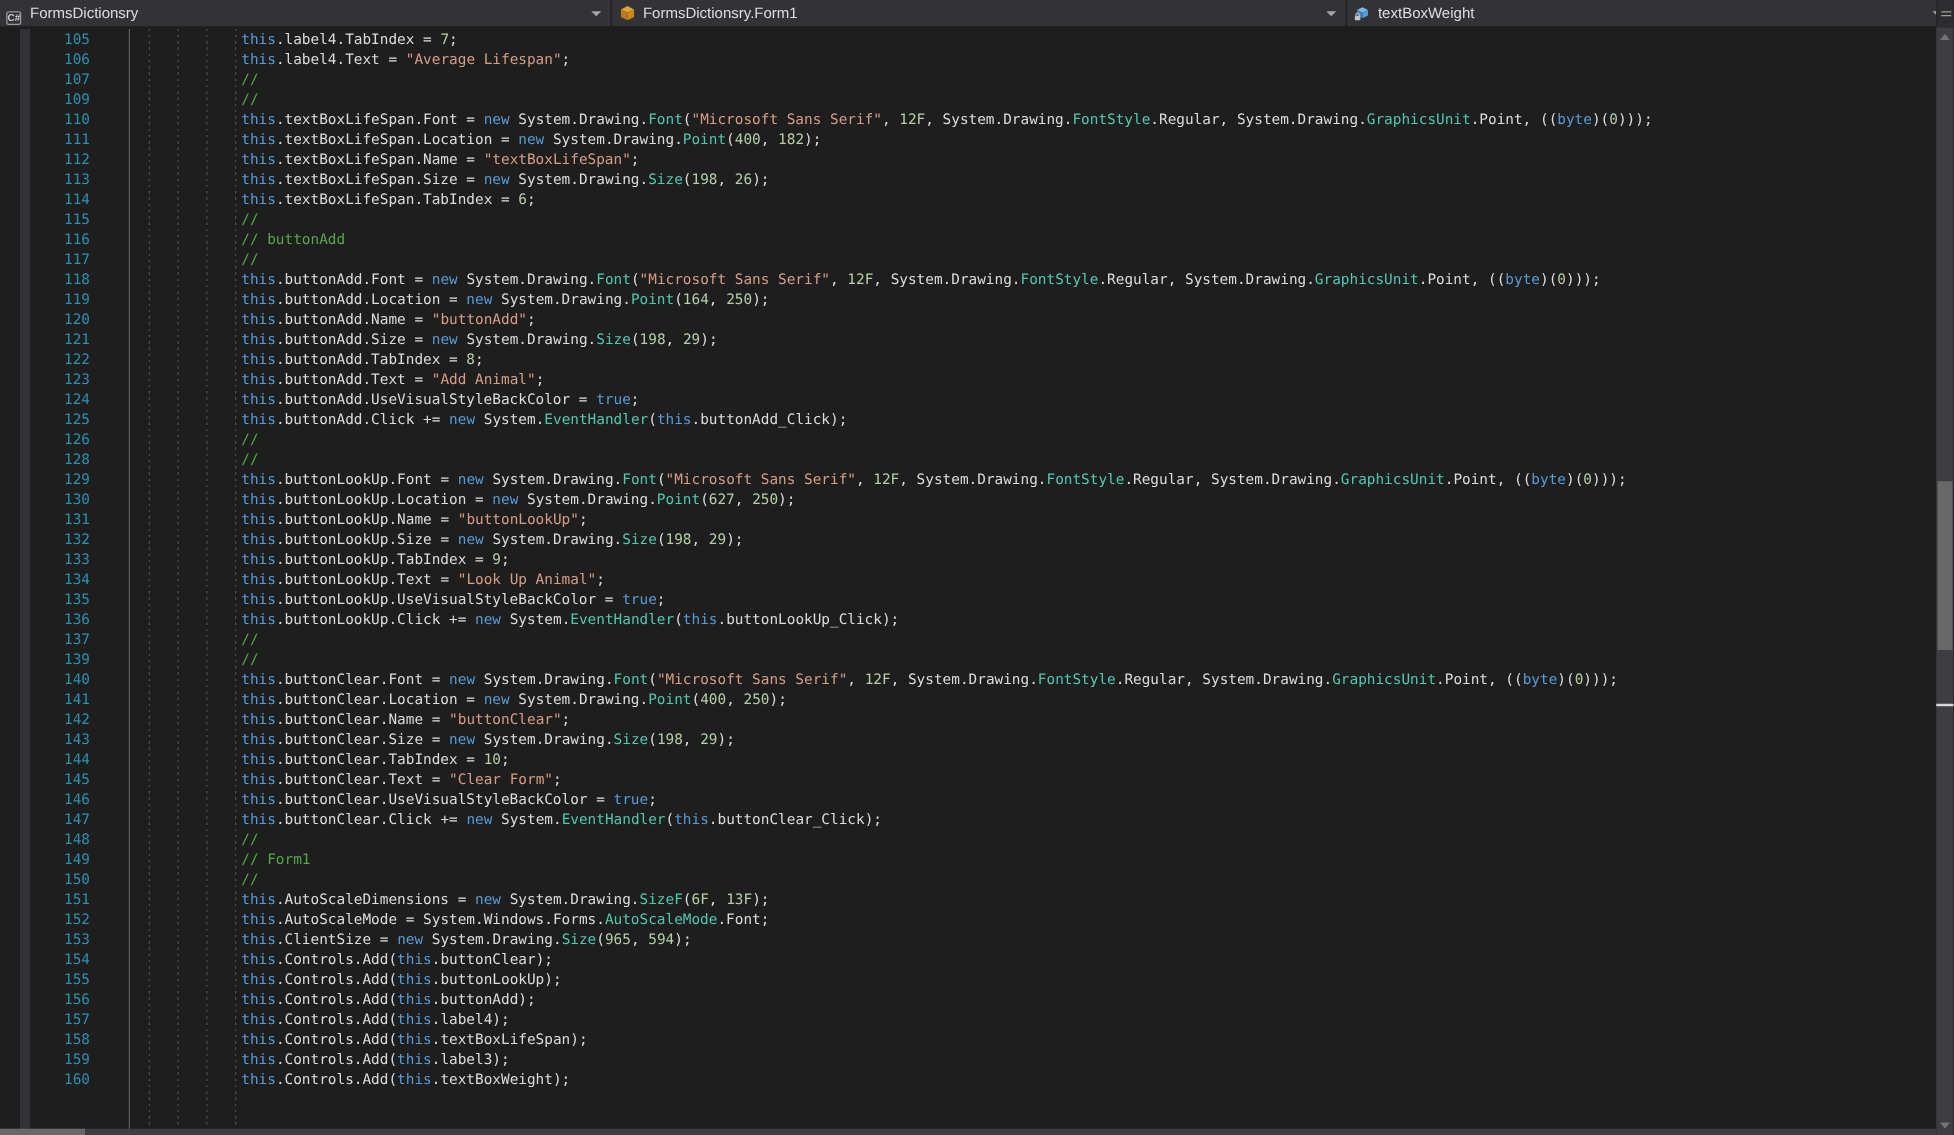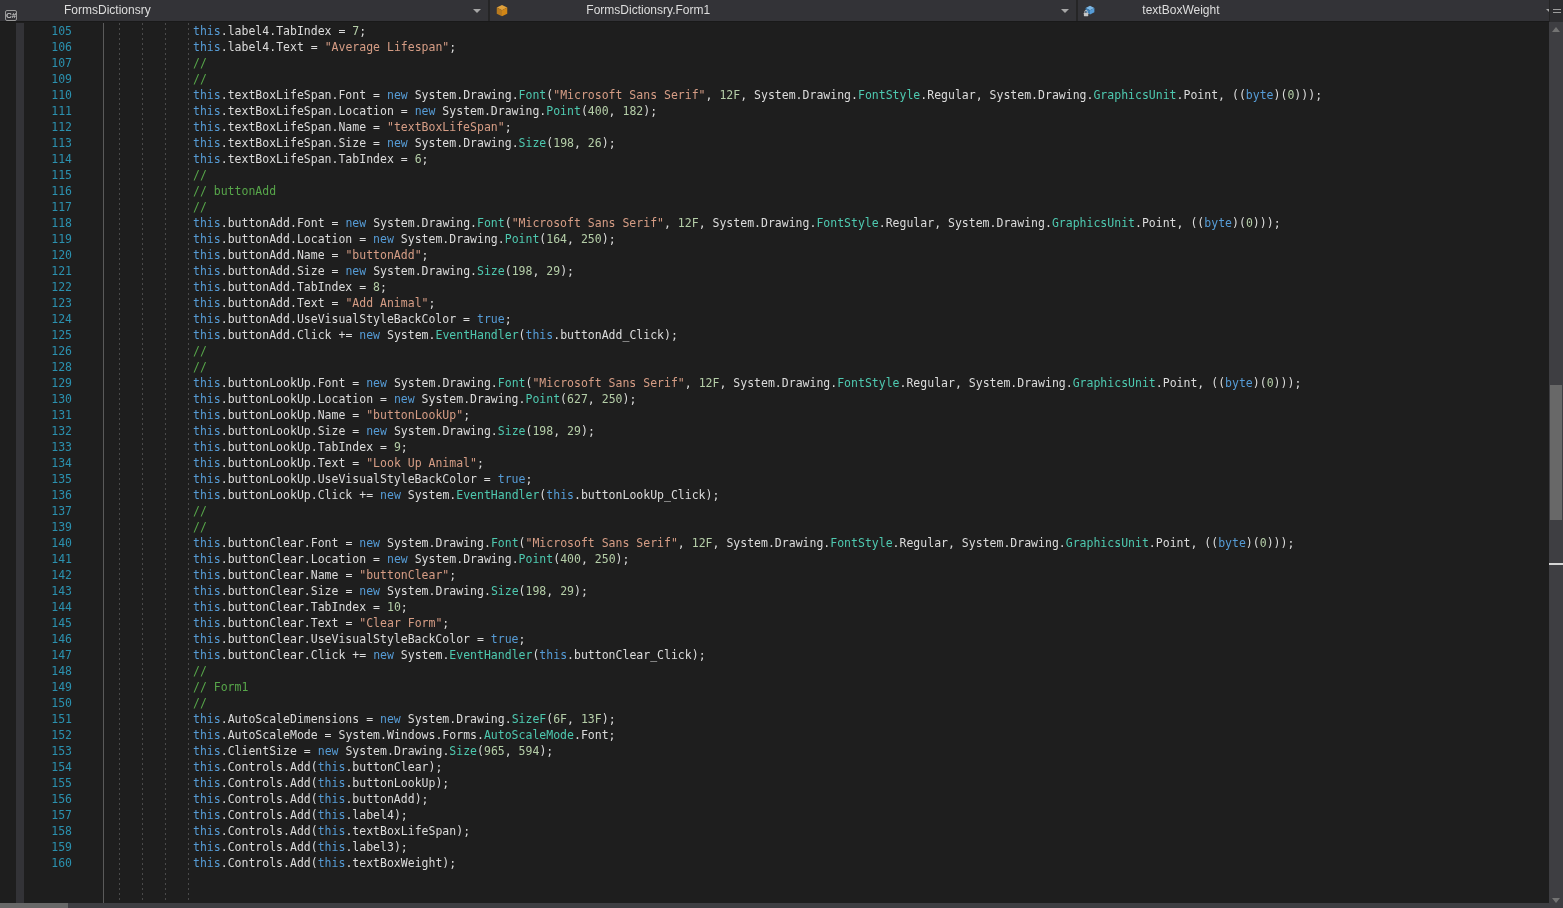--- a/index.html
+++ b/index.html
@@ -15,26 +15,26 @@
     position:absolute; top:0; left:0; width:1563px; height:22px;
     background:#2D2D30; border-bottom:1px solid #191919;
     display:flex; align-items:stretch;
   }
   .combo {
     display:flex; align-items:center; background:#333337;
     border-right:2px solid #252526; cursor:default;
     overflow:hidden;
   }
   .combo.c1 { width:517px; }
-  .combo.c2 { width:620px;gap:32px; }
+  .combo.c2 { width:620px; }
   .combo.c3 { width:511px; }
   .combo .ic { flex:0 0 auto; margin:0 5px 0 5px; width:14px; height:14px; position:relative; }
   .combo .lbl {
     flex:1 1 auto; color:#DEDEDE; font-size:12px; line-height:21px;
-    white-space:nowrap; overflow:hidden;margin-left:40px;
+    white-space:nowrap; overflow:hidden;
   }
   .chev {
     flex:0 0 auto; width:0; height:0; margin:0 7px 0 6px;
     border-left:4px solid transparent; border-right:4px solid transparent;
     border-top:4px solid #A6A6A6;
   }
   .csharp-badge {
     width:14px; height:13px; border:1px solid #9A9A9A; border-radius:2px;
     color:#C8C8C8; font-size:8px; font-weight:bold; line-height:11px;
     text-align:center; font-family:"Liberation Sans",sans-serif;

